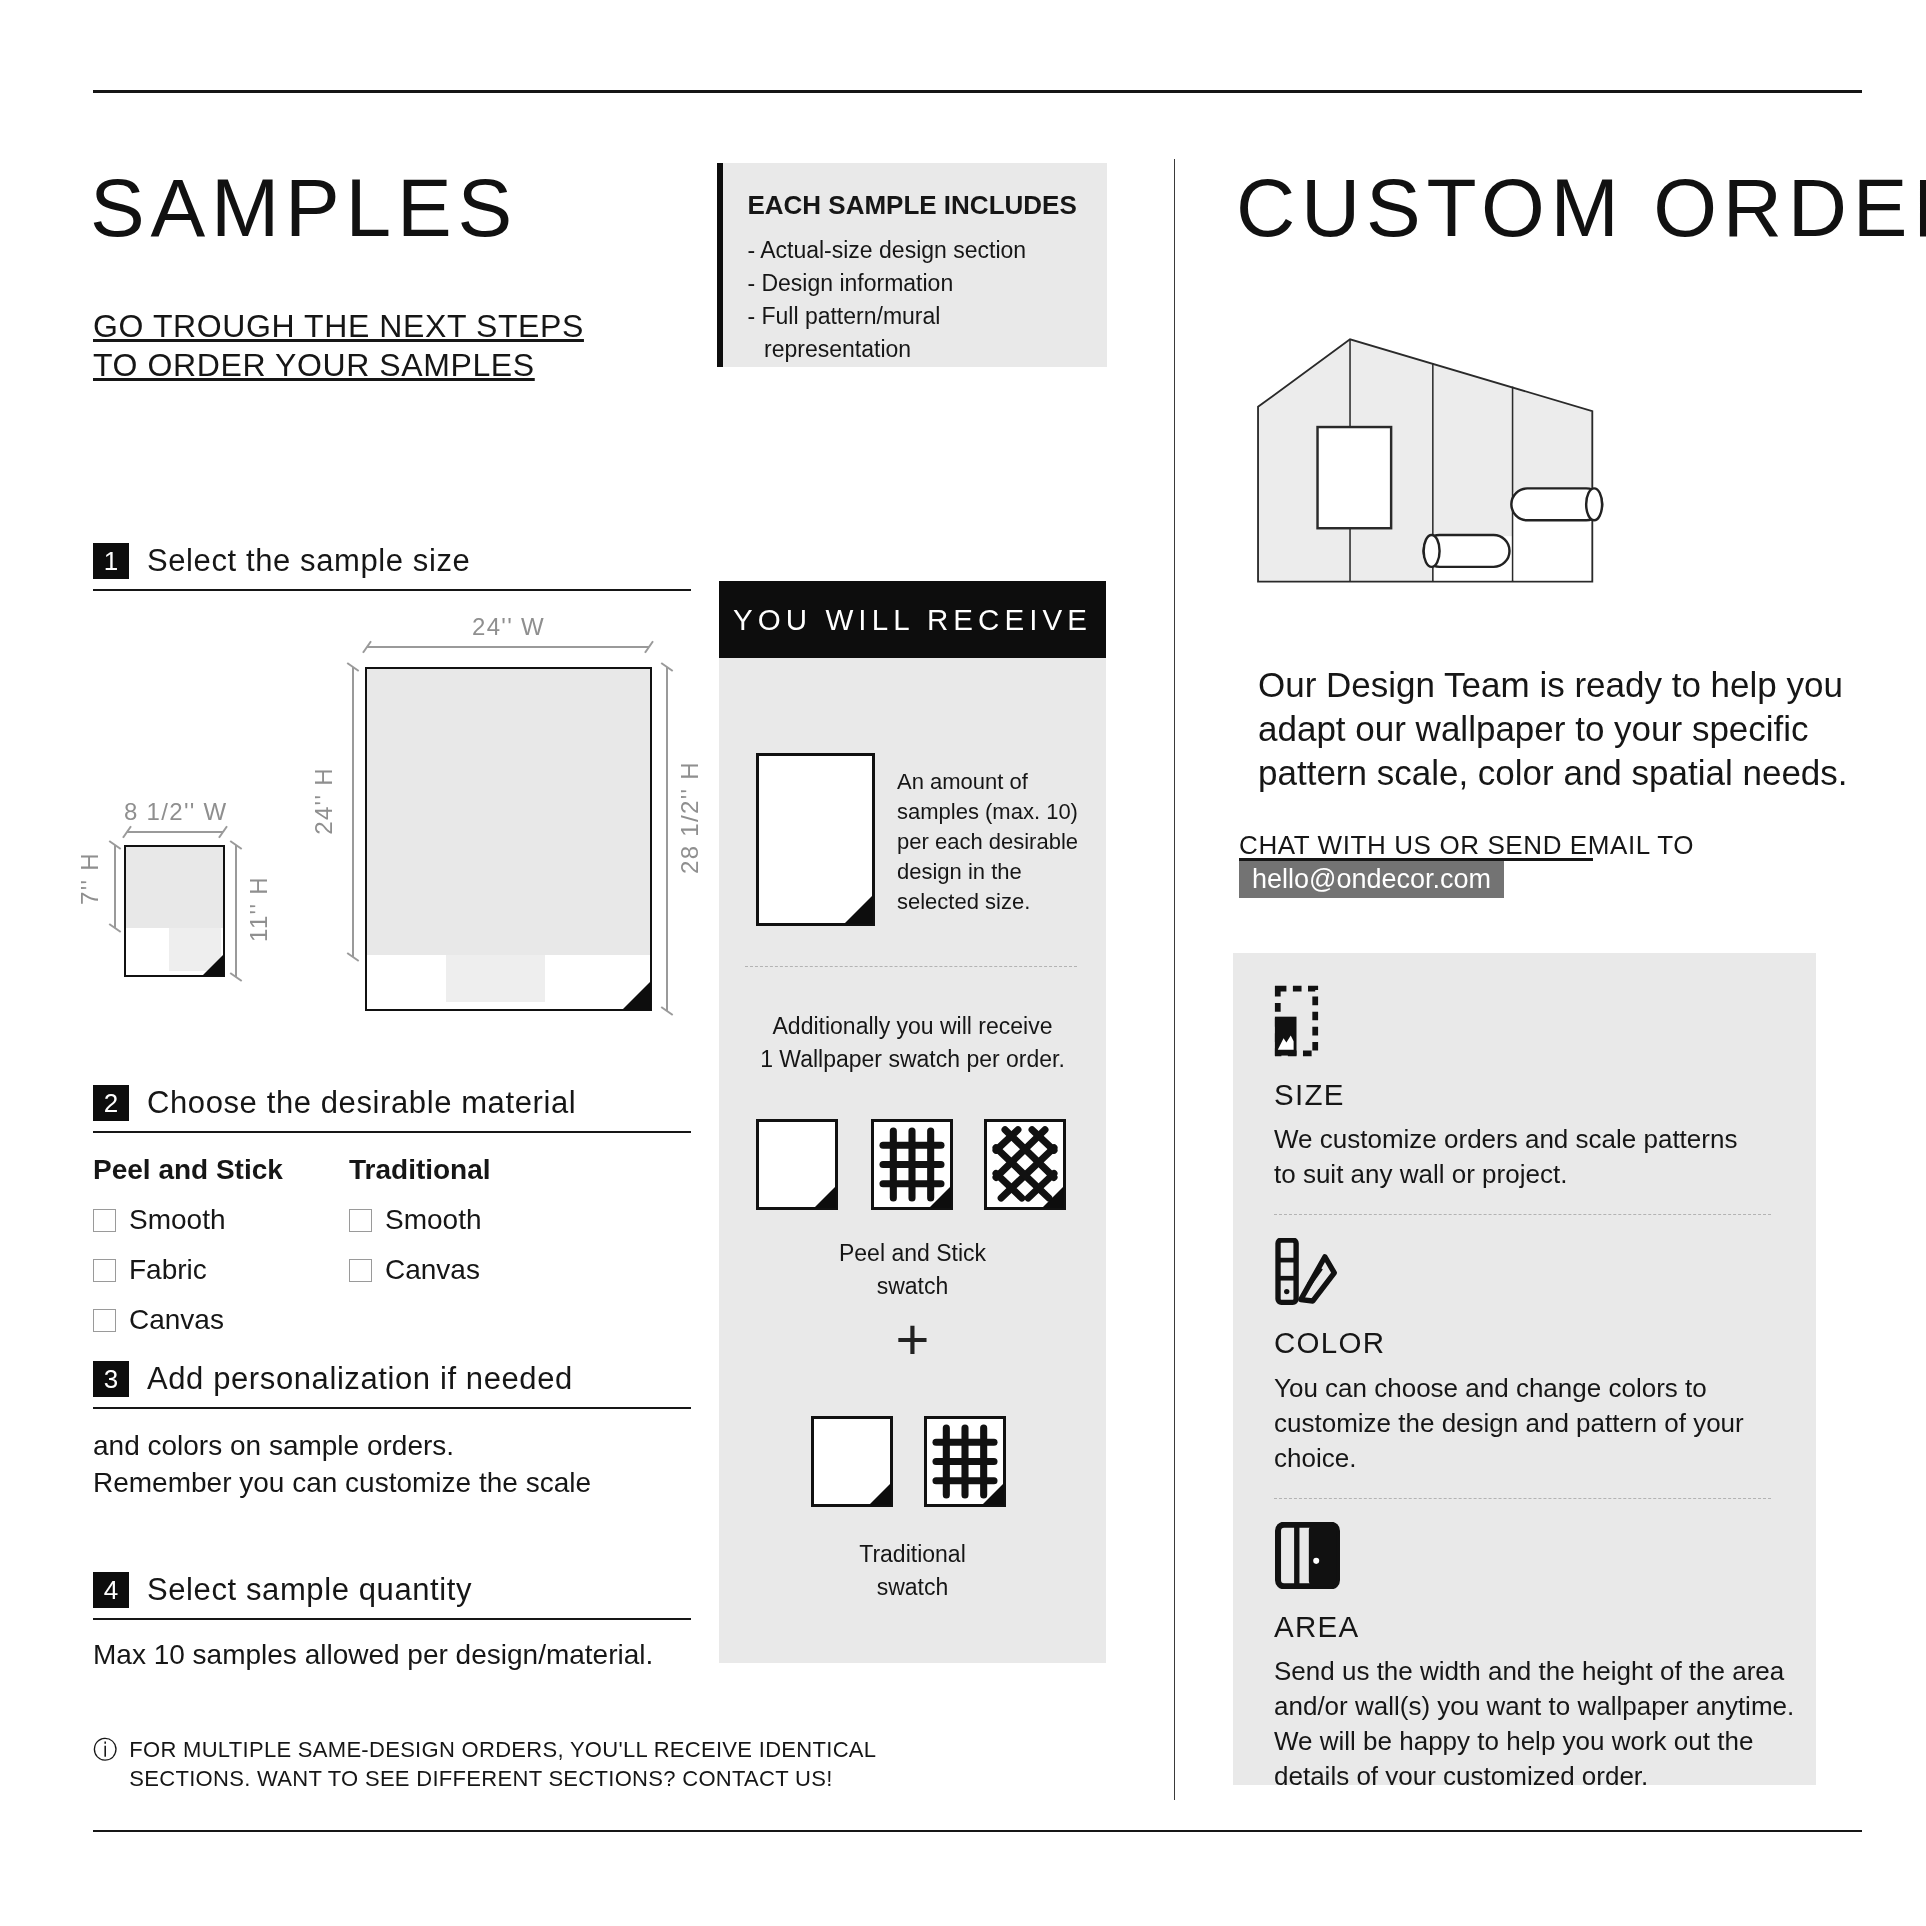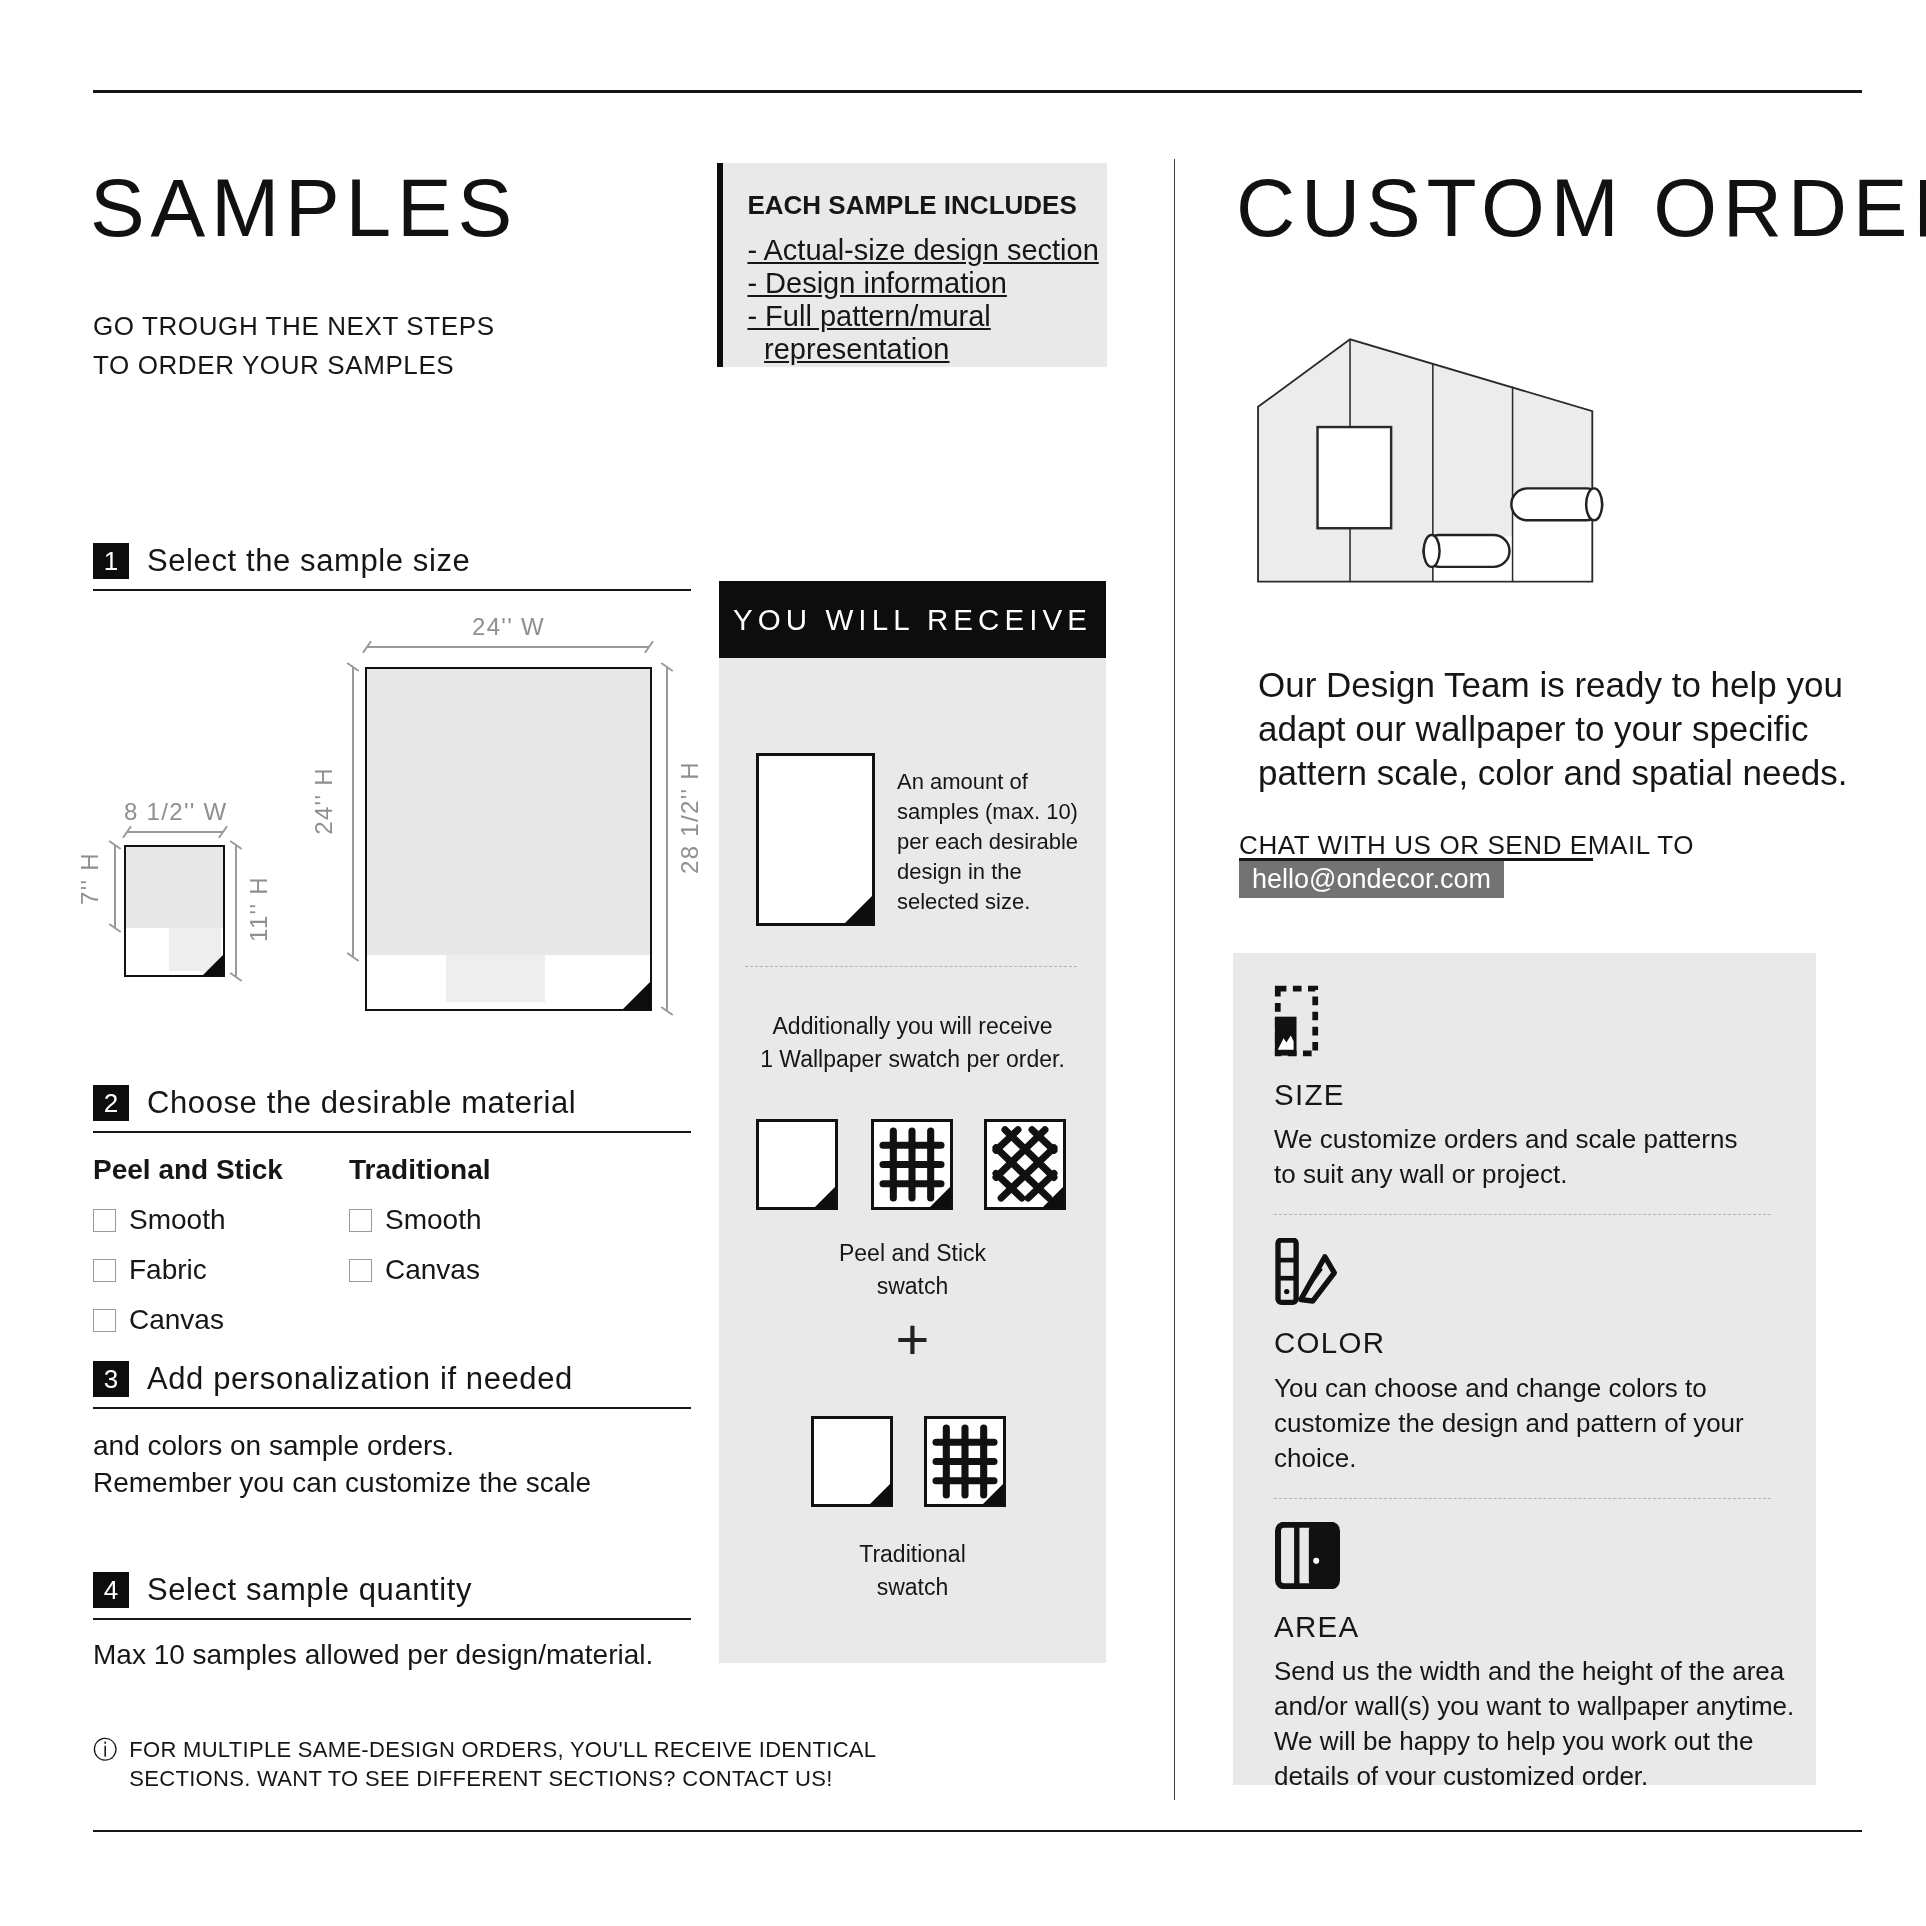--- a/index.html
+++ b/index.html
@@ -1,21 +1,21 @@
 <!DOCTYPE html>
 <html style="font-size:10.3px"><head>
 <meta charset="utf-8">
 <style>
   html,body{margin:0;padding:0;}
   body{width:1926px;height:1926px;background:#ffffff;position:relative;
        font-family:"Liberation Sans", sans-serif;color:#161616;}
   .abs{position:absolute;}
   .rule{position:absolute;background:#161616;}
   .big-title{font-size:82px;font-weight:300;letter-spacing:5.8px;white-space:nowrap;color:#111;}
-  .subtitle{font-size:26px;line-height:39px;letter-spacing:0.6px;white-space:nowrap;}
+  .subtitle{font-size:32px;line-height:39px;letter-spacing:0.6px;white-space:nowrap;text-decoration:underline;}
   
   .step-head{position:absolute;display:flex;align-items:center;gap:18px;
              border-bottom:2.6px solid #161616;padding-bottom:10.3px;width:598px;}
   .chip{width:36px;height:36px;background:#0d0d0d;color:#fff;font-size:26px;
         display:flex;align-items:center;justify-content:center;flex:0 0 auto;}
   .step-title{font-size:31px;letter-spacing:0.6px;white-space:nowrap;}
   
   .sample-rect{position:absolute;border:2.6px solid #111;background:#fff;box-sizing:border-box;}
   .sample-fill{position:absolute;left:0;top:0;right:0;background:#e8e8e8;}
   .sample-sq{position:absolute;background:#eeeeee;}
@@ -37,21 +37,21 @@
   .opt{display:flex;align-items:center;gap:13px;margin-top:18px;font-size:28px;white-space:nowrap;}
   .cb{width:21px;height:21px;border:1.9px solid #9a9a9a;background:#fff;flex:0 0 auto;}
   .body-text{font-size:28px;line-height:37px;white-space:nowrap;}
   
   .note{position:absolute;display:flex;gap:11.6px;font-size:22px;line-height:29px;letter-spacing:0.3px;}
   .note-icon{font-size:24.4px;line-height:29px;}
   
   .includes{position:absolute;box-sizing:border-box;background:#e9e9e9;border-left:6.4px solid #0d0d0d;
             padding:27px 24.4px;}
   .includes-title{font-size:26px;font-weight:bold;margin-bottom:13px;white-space:nowrap;}
-  .includes-item{font-size:29px;line-height:33px;white-space:nowrap;text-decoration:underline;}
+  .includes-item{font-size:23px;line-height:33px;white-space:nowrap;}
   .includes-item.indent{padding-left:16.7px;}
   .panel{position:absolute;background:#e9e9e9;}
   .receive-header{position:absolute;left:0;top:0;right:0;height:77px;background:#0d0d0d;color:#fff;
                   display:flex;align-items:center;justify-content:center;font-size:29.5px;letter-spacing:5.1px;white-space:nowrap;}
   .page-icon{position:absolute;border:3.2px solid #111;background:#fff;box-sizing:border-box;}
   .mini-text{position:absolute;font-size:22px;line-height:30px;white-space:nowrap;}
   .dashed{position:absolute;border-top:1.9px dashed #b3b3b3;}
   .center-text{position:absolute;left:0;right:0;text-align:center;font-size:23px;line-height:33px;white-space:nowrap;}
   .swatch{position:absolute;width:82px;height:91px;border:3.2px solid #111;background:#fff;box-sizing:border-box;}
   .plus{position:absolute;left:0;right:0;text-align:center;font-size:58px;font-weight:300;color:#222;}

